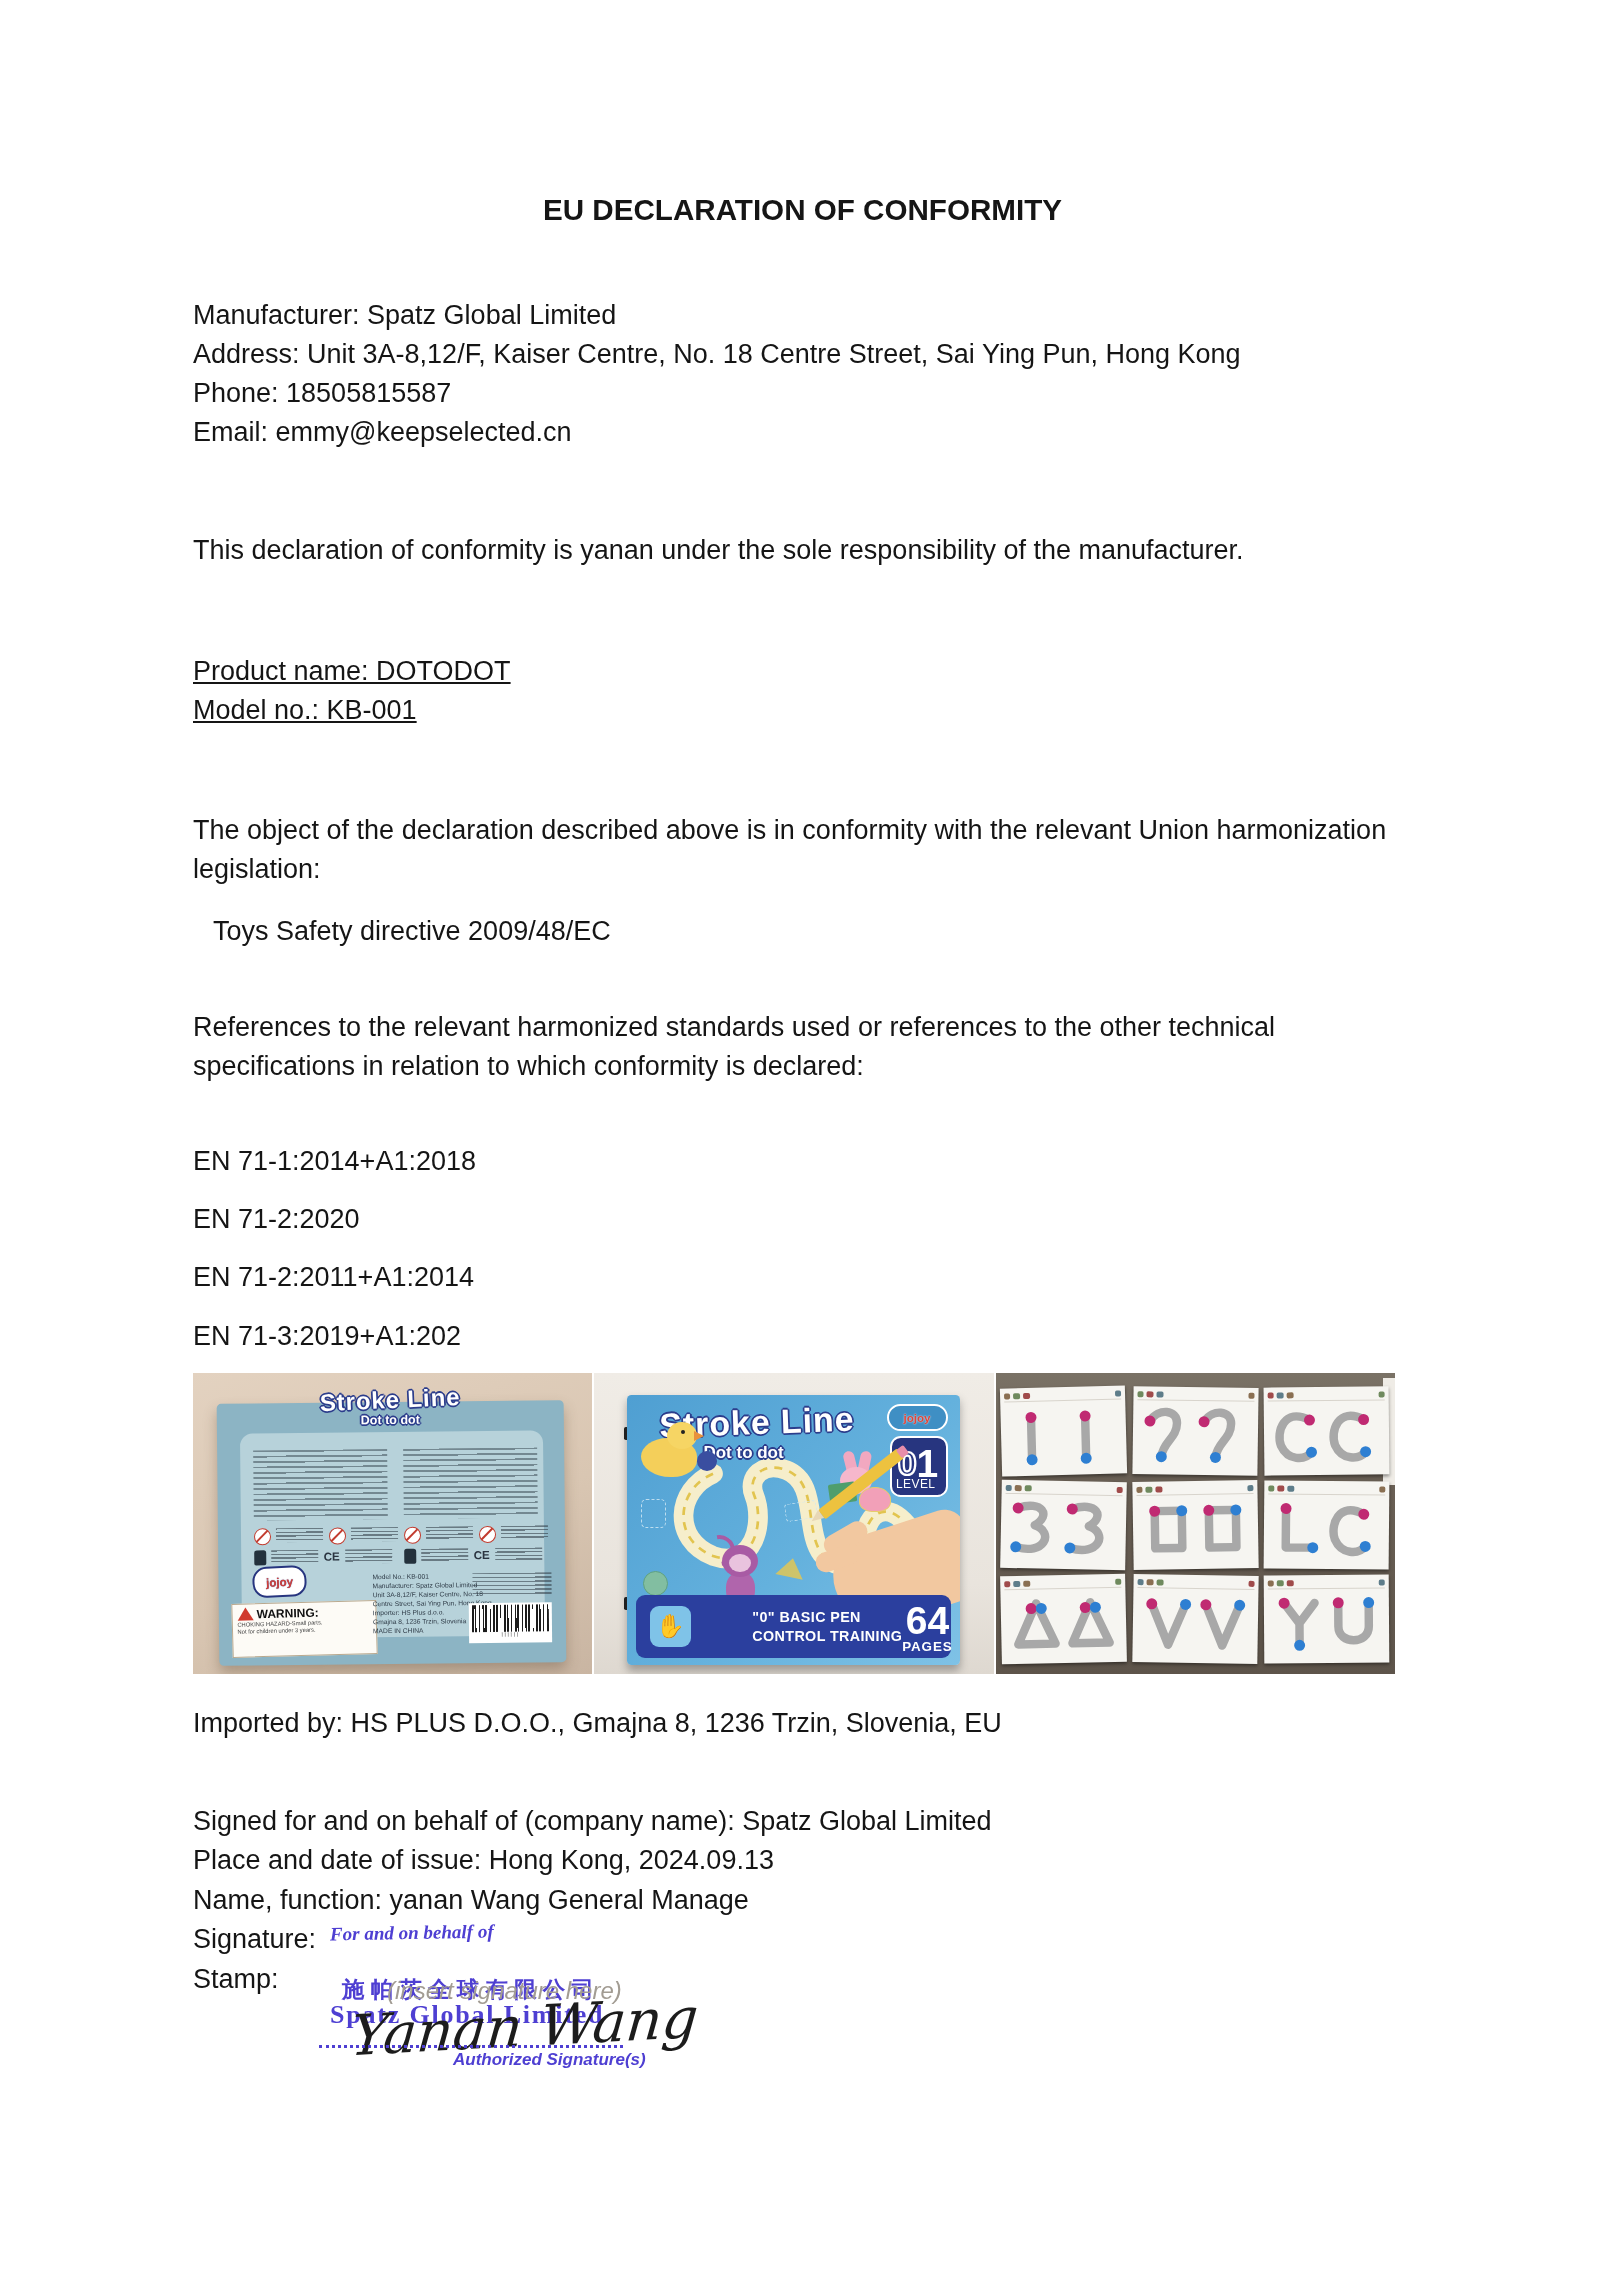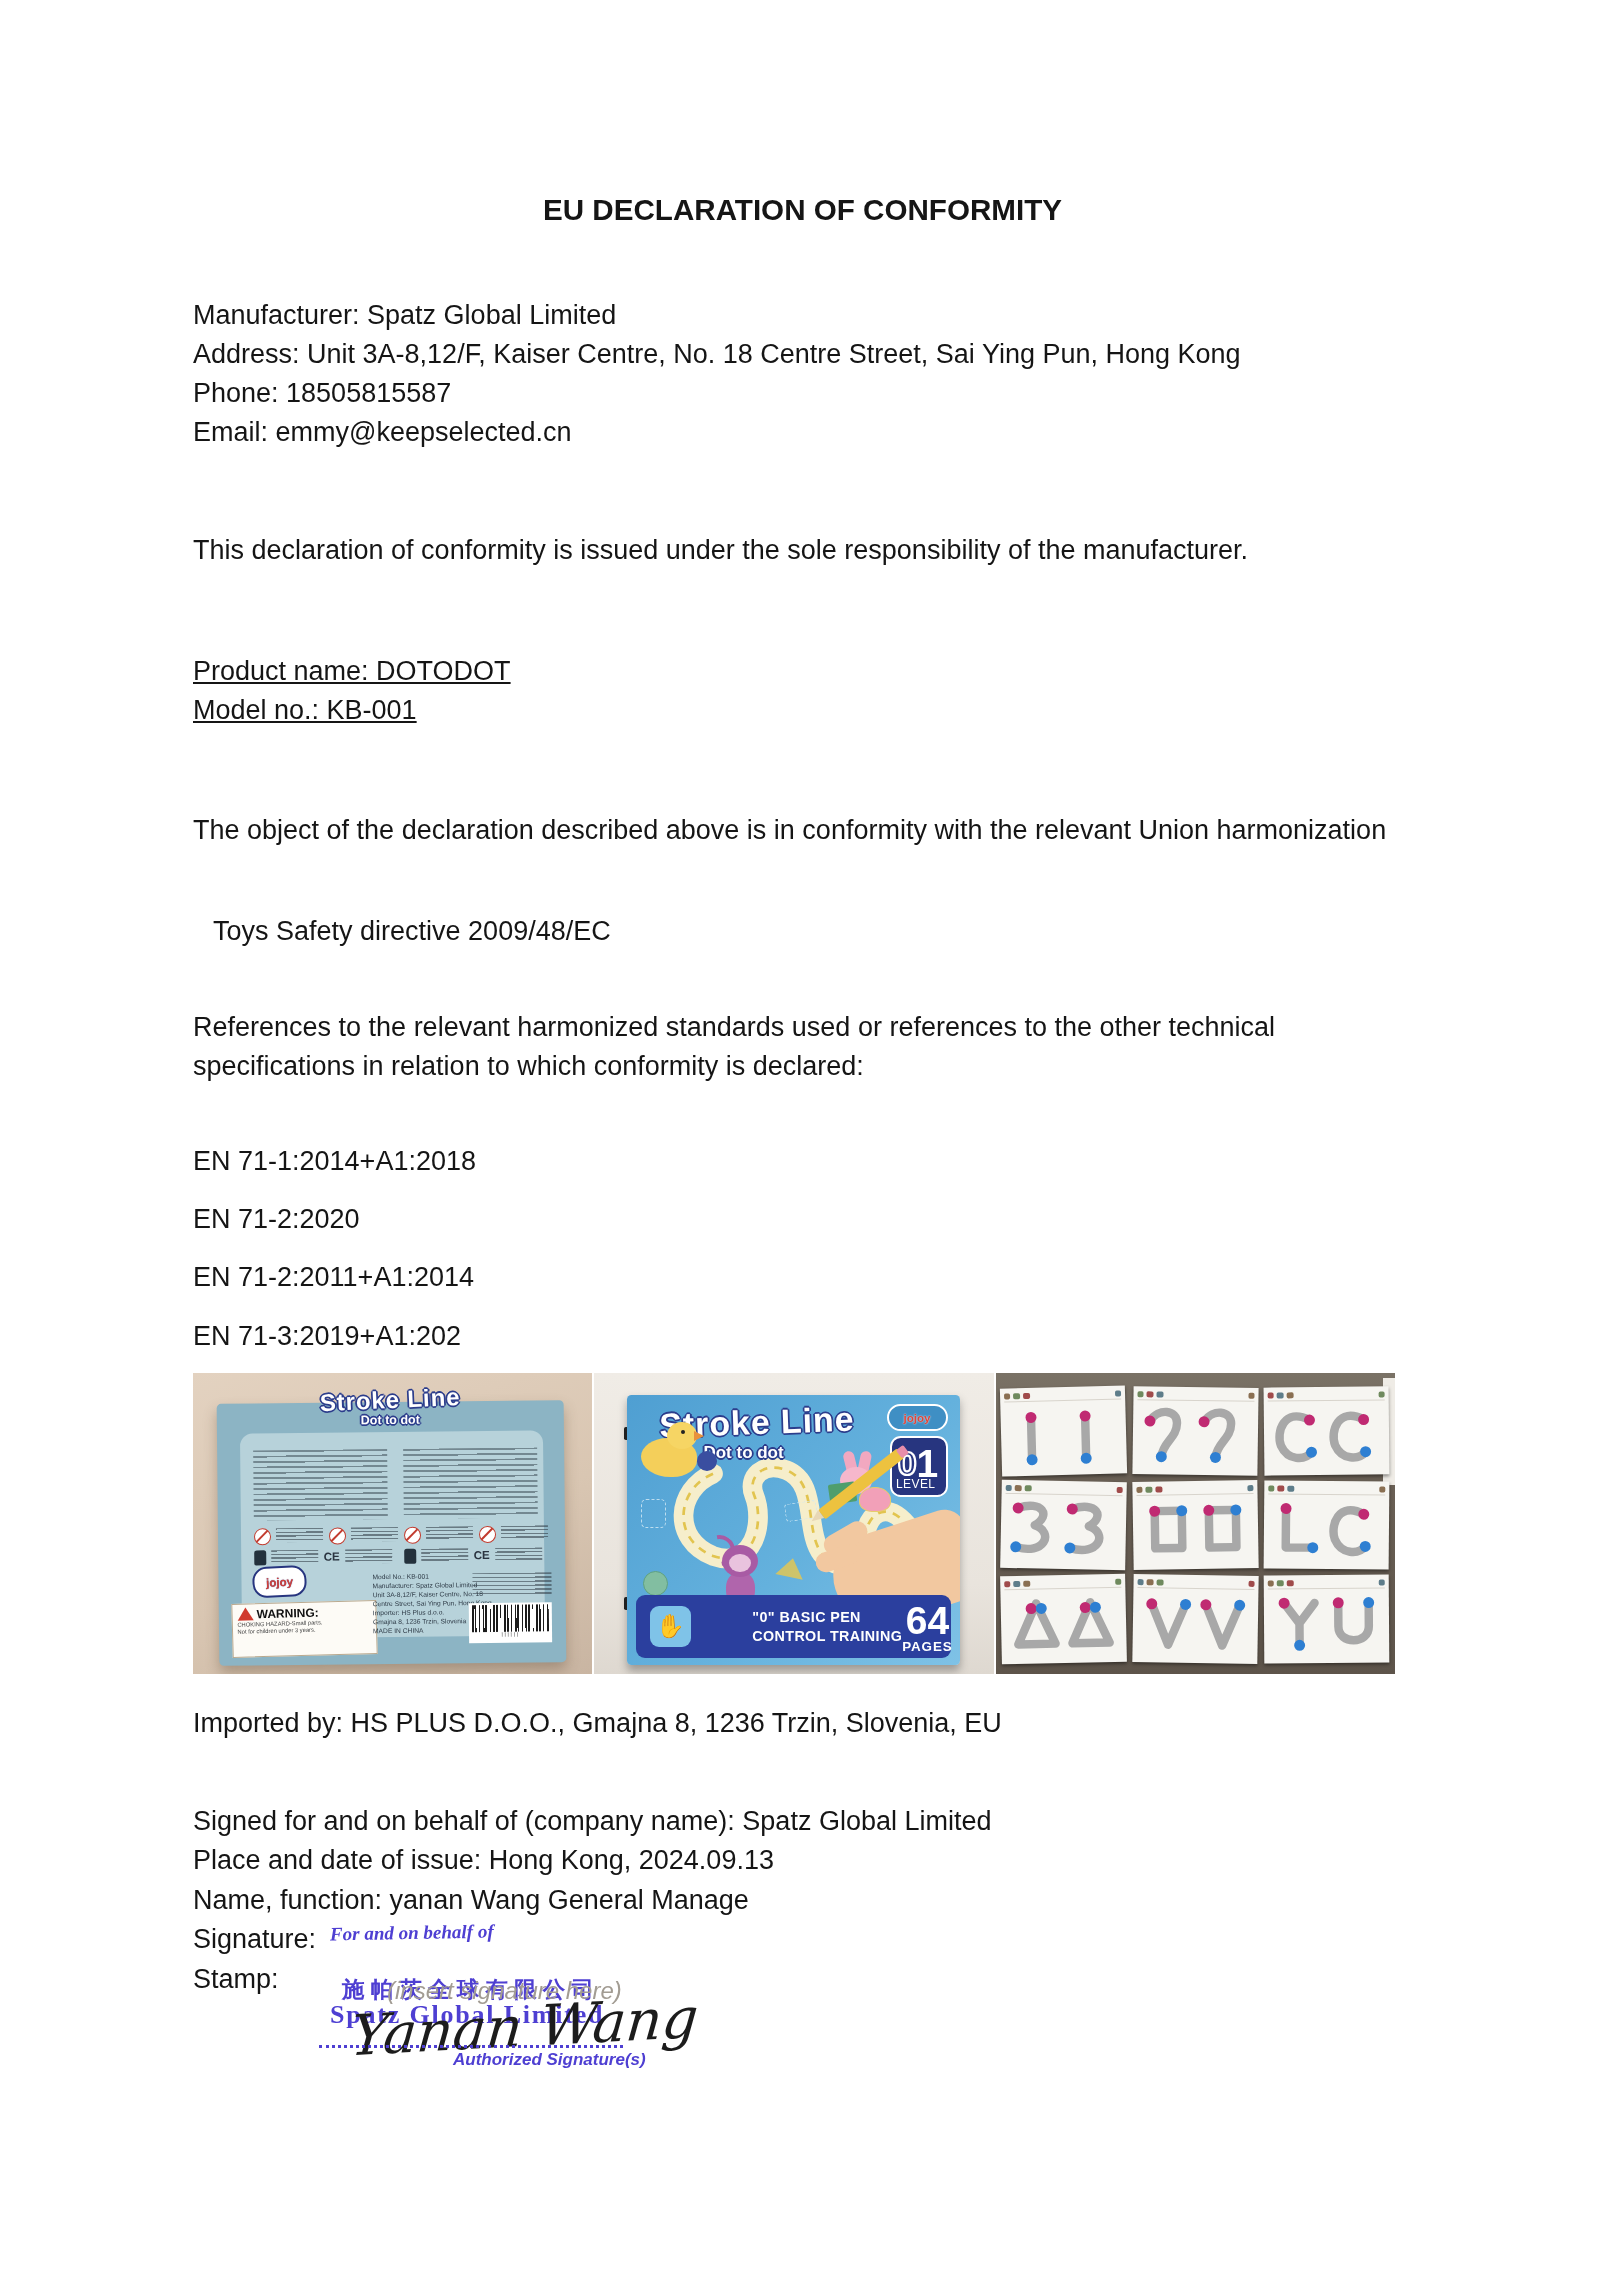--- a/index.html
+++ b/index.html
@@ -130,29 +130,30 @@
 
   <div id="doc-title" style="top:193px;">EU DECLARATION OF CONFORMITY</div>
 
   <div class="block" style="left:193px;top:296px;">
     <div>Manufacturer: Spatz Global Limited</div>
     <div>Address: Unit 3A-8,12/F, Kaiser Centre, No. 18 Centre Street, Sai Ying Pun, Hong Kong</div>
     <div>Phone: 18505815587</div>
     <div>Email: emmy@keepselected.cn</div>
   </div>
 
-  <div class="line" style="left:193px;top:531px;">This declaration of conformity is issued under the sole responsibility of the manufacturer.</div>
+  <div class="line" style="left:193px;top:531px;">This declaration of conformity is yanan under the sole responsibility of the manufacturer.</div>
 
   <div class="block" style="left:193px;top:652px;text-decoration:underline;">
     <div>Product name: DOTODOT</div>
     <div>Model no.: KB-001</div>
   </div>
 
   <div class="block" style="left:193px;top:811px;">
     <div>The object of the declaration described above is in conformity with the relevant Union harmonization</div>
+    <div>legislation:</div>
   </div>
 
   <div class="line" style="left:193px;top:912px;margin-left:20px;">Toys Safety directive 2009/48/EC</div>
 
   <div class="block" style="left:193px;top:1008px;">
     <div>References to the relevant harmonized standards used or references to the other technical</div>
     <div>specifications in relation to which conformity is declared:</div>
   </div>
 
   <div class="line" style="left:193px;top:1142px;">EN 71-1:2014+A1:2018</div>

